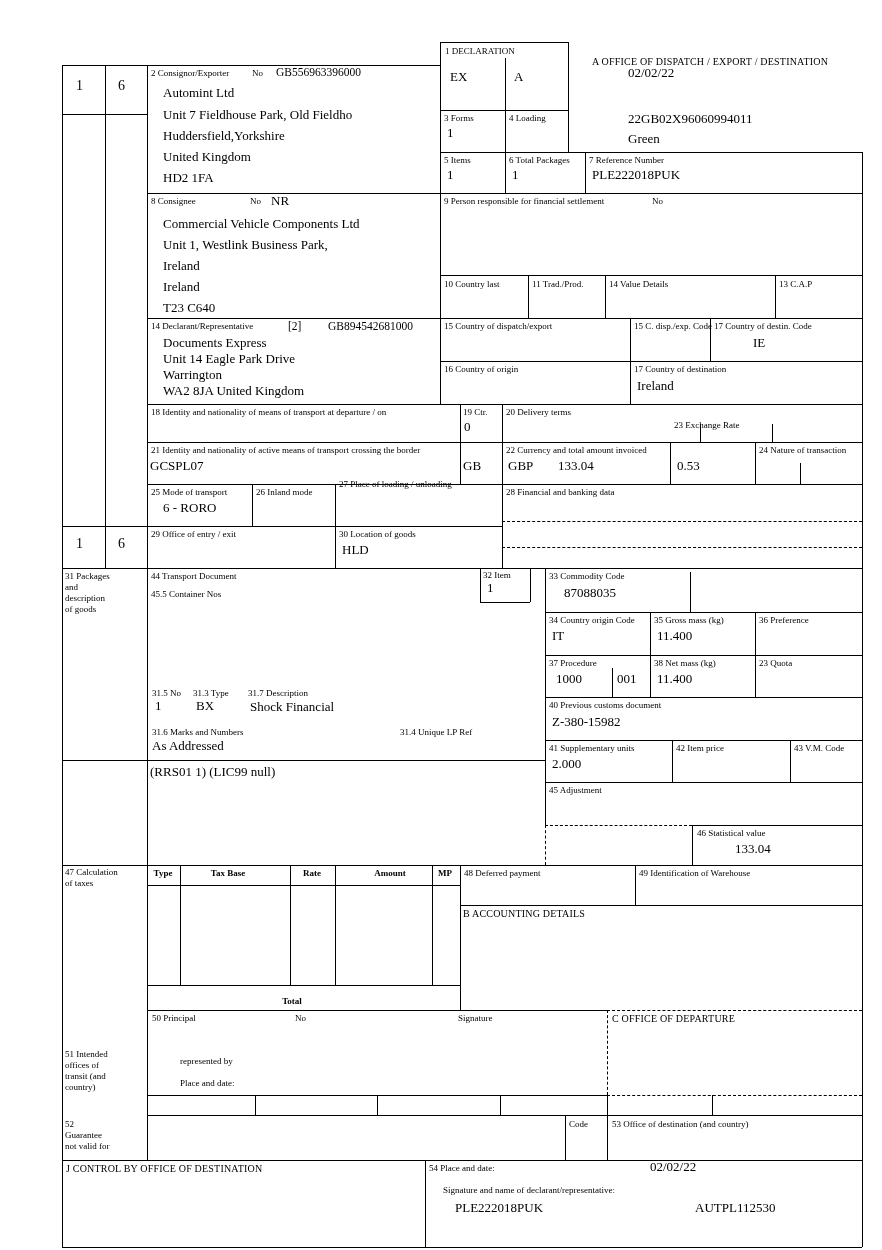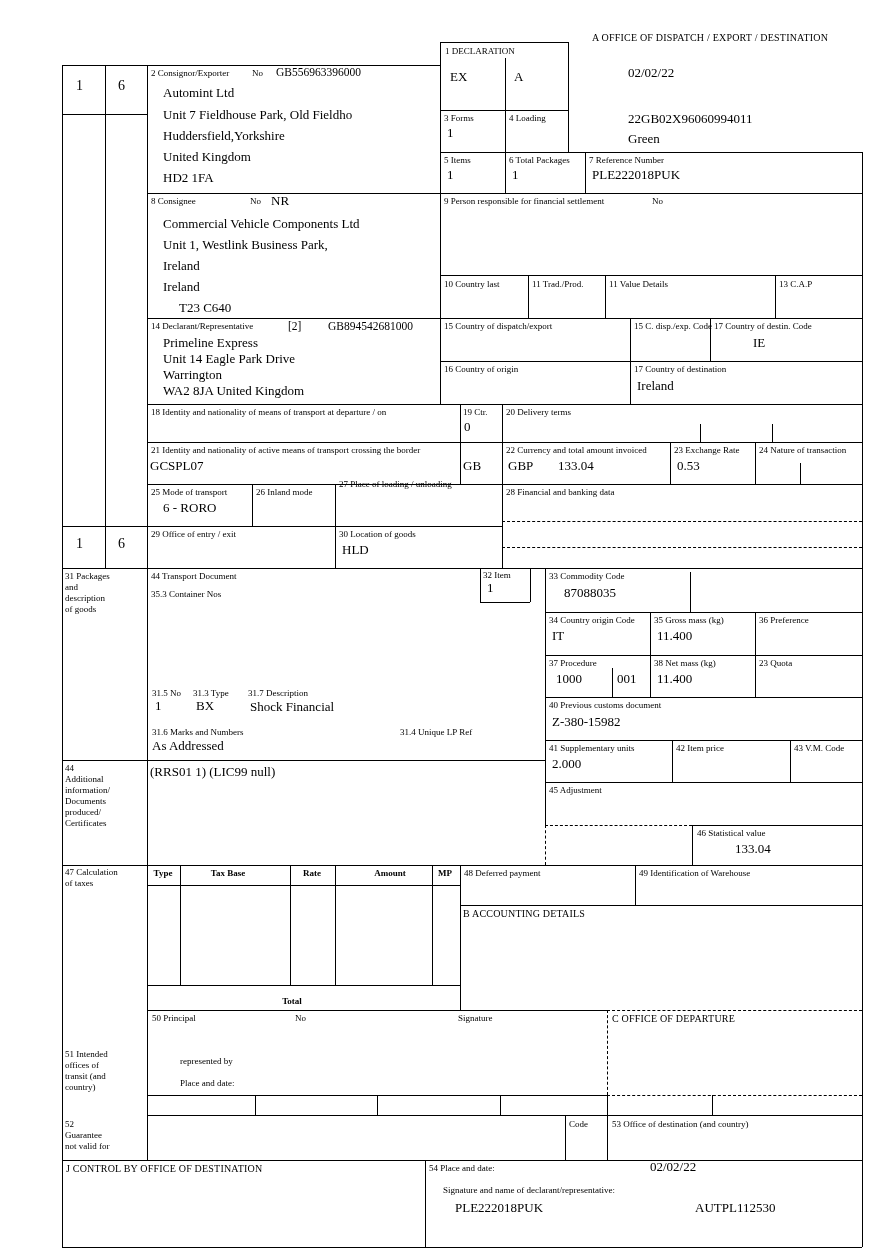--- a/index.html
+++ b/index.html
@@ -17,21 +17,21 @@
   .th{position:absolute;font-size:9px;font-weight:bold;white-space:nowrap;transform:translateX(-50%);}
 </style>
 </head>
 <body>
 
 <div id="form">
 
   <span class="t" style="left:445px;top:46px">1 DECLARATION</span>
   <span class="val" style="left:450px;top:70px">EX</span>
   <span class="val" style="left:514px;top:70px">A</span>
-  <span class="ts" style="left:592px;top:32px">A  OFFICE OF DISPATCH / EXPORT / DESTINATION</span>
+  <span class="ts" style="left:592px;top:56px">A  OFFICE OF DISPATCH / EXPORT / DESTINATION</span>
   <span class="val" style="left:628px;top:66px">02/02/22</span>
   <span class="val" style="left:628px;top:112px">22GB02X96060994011</span>
   <span class="val" style="left:628px;top:132px">Green</span>
 
   <span class="big" style="left:76px;top:78px">1</span>
   <span class="big" style="left:118px;top:78px">6</span>
   <span class="big" style="left:76px;top:536px">1</span>
   <span class="big" style="left:118px;top:536px">6</span>
 
   <span class="t" style="left:151px;top:68px">2 Consignor/Exporter</span>
@@ -53,33 +53,33 @@
   <span class="t" style="left:589px;top:155px">7 Reference Number</span>
   <span class="val" style="left:592px;top:168px">PLE222018PUK</span>
 
   <span class="t" style="left:151px;top:196px">8 Consignee</span>
   <span class="t" style="left:250px;top:196px">No</span>
   <span class="val" style="left:271px;top:194px">NR</span>
   <span class="val" style="left:163px;top:217px">Commercial Vehicle Components Ltd</span>
   <span class="val" style="left:163px;top:238px">Unit 1, Westlink Business Park,</span>
   <span class="val" style="left:163px;top:259px">Ireland</span>
   <span class="val" style="left:163px;top:280px">Ireland</span>
-  <span class="val" style="left:179px;top:301px">T23 C640</span>
+  <span class="val" style="left:163px;top:301px">T23 C640</span>
   <span class="t" style="left:444px;top:196px">9 Person responsible for financial settlement</span>
   <span class="t" style="left:652px;top:196px">No</span>
 
   <span class="t" style="left:444px;top:279px">10 Country last</span>
   <span class="t" style="left:532px;top:279px">11 Trad./Prod.</span>
-  <span class="t" style="left:609px;top:279px">11 Value Details</span>
+  <span class="t" style="left:609px;top:279px">14 Value Details</span>
   <span class="t" style="left:779px;top:279px">13 C.A.P</span>
 
   <span class="t" style="left:151px;top:321px">14 Declarant/Representative</span>
   <span class="vs" style="left:288px;top:320px">[2]</span>
   <span class="vs" style="left:328px;top:320px">GB894542681000</span>
-  <span class="val" style="left:163px;top:336px">Primeline Express</span>
+  <span class="val" style="left:163px;top:336px">Documents Express</span>
   <span class="val" style="left:163px;top:352px">Unit 14 Eagle Park Drive</span>
   <span class="val" style="left:163px;top:368px">Warrington</span>
   <span class="val" style="left:163px;top:384px">WA2 8JA United Kingdom</span>
 
   <span class="t" style="left:444px;top:321px">15 Country of dispatch/export</span>
   <span class="t" style="left:634px;top:321px">15 C. disp./exp. Code</span>
   <span class="t" style="left:714px;top:321px">17 Country of destin. Code</span>
   <span class="val" style="left:753px;top:336px">IE</span>
   <span class="t" style="left:444px;top:364px">16 Country of origin</span>
   <span class="t" style="left:634px;top:364px">17 Country of destination</span>
@@ -89,39 +89,39 @@
   <span class="t" style="left:463px;top:407px">19 Ctr.</span>
   <span class="val" style="left:464px;top:420px">0</span>
   <span class="t" style="left:506px;top:407px">20 Delivery terms</span>
 
   <span class="t" style="left:151px;top:445px">21 Identity and nationality of active means of transport crossing the border</span>
   <span class="val" style="left:150px;top:459px">GCSPL07</span>
   <span class="val" style="left:463px;top:459px">GB</span>
   <span class="t" style="left:506px;top:445px">22 Currency and total amount invoiced</span>
   <span class="val" style="left:508px;top:459px">GBP</span>
   <span class="val" style="left:558px;top:459px">133.04</span>
-  <span class="t" style="left:674px;top:445px">23 Exchange Rate</span>
+  <span class="t" style="left:674px;top:420px">23 Exchange Rate</span>
   <span class="val" style="left:677px;top:459px">0.53</span>
   <span class="t" style="left:759px;top:445px">24 Nature of transaction</span>
 
   <span class="t" style="left:151px;top:487px">25 Mode of transport</span>
   <span class="val" style="left:163px;top:501px">6 - RORO</span>
   <span class="t" style="left:256px;top:487px">26 Inland mode</span>
   <span class="t" style="left:339px;top:479px">27 Place of loading / unloading</span>
   <span class="t" style="left:506px;top:487px">28 Financial and banking data</span>
   <span class="t" style="left:151px;top:529px">29 Office of entry / exit</span>
   <span class="t" style="left:339px;top:529px">30 Location of goods</span>
   <span class="val" style="left:342px;top:543px">HLD</span>
 
   <span class="p" style="left:65px;top:571px;width:78px">31 Packages
 and
 description
 of goods</span>
   <span class="t" style="left:151px;top:571px">44 Transport Document</span>
-  <span class="t" style="left:151px;top:589px">35.3 Container Nos</span>
+  <span class="t" style="left:151px;top:589px">45.5 Container Nos</span>
   <span class="t" style="left:483px;top:570px">32 Item</span>
   <span class="val" style="left:487px;top:581px">1</span>
   <span class="t" style="left:549px;top:571px">33 Commodity Code</span>
   <span class="val" style="left:564px;top:586px">87088035</span>
   <span class="t" style="left:549px;top:615px">34 Country origin Code</span>
   <span class="val" style="left:552px;top:629px">IT</span>
   <span class="t" style="left:654px;top:615px">35 Gross mass (kg)</span>
   <span class="val" style="left:657px;top:629px">11.400</span>
   <span class="t" style="left:759px;top:615px">36 Preference</span>
   <span class="t" style="left:549px;top:658px">37 Procedure</span>
@@ -138,26 +138,20 @@
   <span class="val" style="left:250px;top:700px">Shock Financial</span>
   <span class="t" style="left:549px;top:700px">40 Previous customs document</span>
   <span class="val" style="left:552px;top:715px">Z-380-15982</span>
   <span class="t" style="left:152px;top:727px">31.6 Marks and Numbers</span>
   <span class="val" style="left:152px;top:739px">As Addressed</span>
   <span class="t" style="left:400px;top:727px">31.4 Unique LP Ref</span>
   <span class="t" style="left:549px;top:743px">41 Supplementary units</span>
   <span class="val" style="left:552px;top:757px">2.000</span>
   <span class="t" style="left:676px;top:743px">42 Item price</span>
   <span class="t" style="left:794px;top:743px">43 V.M. Code</span>
-  <span class="p" style="left:65px;top:763px;width:80px">44
-Additional
-information/
-Documents
-produced/
-Certificates</span>
   <span class="val" style="left:150px;top:765px">(RRS01 1) (LIC99 null)</span>
   <span class="t" style="left:549px;top:785px">45 Adjustment</span>
   <span class="t" style="left:697px;top:828px">46 Statistical value</span>
   <span class="val" style="left:735px;top:842px">133.04</span>
 
   <span class="p" style="left:65px;top:867px;width:80px">47 Calculation
 of taxes</span>
   <span class="th" style="left:163px;top:868px">Type</span>
   <span class="th" style="left:228px;top:868px">Tax Base</span>
   <span class="th" style="left:312px;top:868px">Rate</span>

